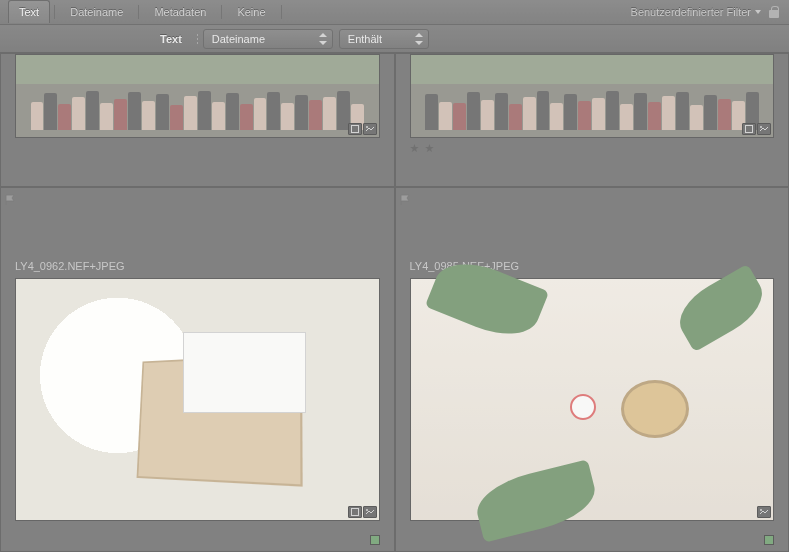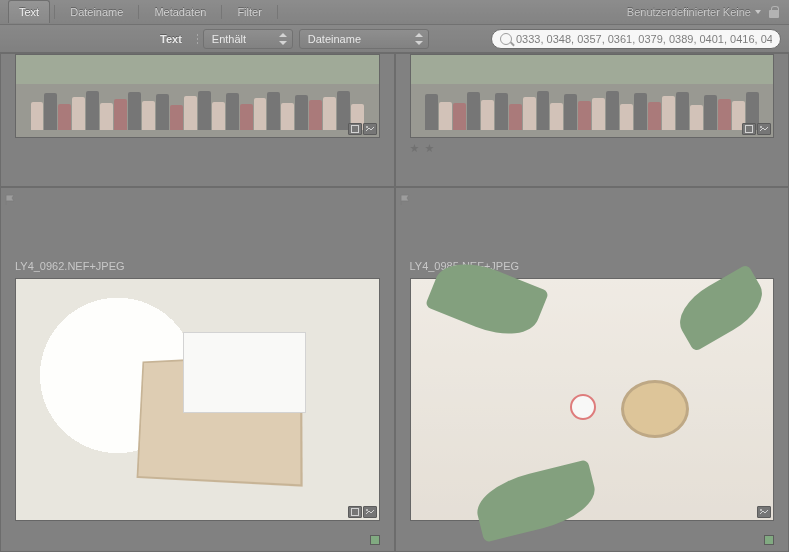--- a/index.html
+++ b/index.html
@@ -67,45 +67,41 @@
 <body>
 
 <div class="topbar">
   <div class="tabs">
     <div class="tab active">Text</div>
     <div class="sep"></div>
     <div class="tab">Dateiname</div>
     <div class="sep"></div>
     <div class="tab">Metadaten</div>
     <div class="sep"></div>
-    <div class="tab">Filter</div>
+    <div class="tab">Keine</div>
     <div class="sep"></div>
   </div>
   <div class="spacer"></div>
   <div class="custom-filter">
-    <span>Benutzerdefinierter Keine</span>
+    <span>Benutzerdefinierter Filter</span>
     <span class="chev"></span>
   </div>
   <div class="lock"></div>
 </div>
 
 <div class="filterbar">
   <div class="flabel">Text</div>
   <div class="divdot"></div>
+  <div class="select">
+    <span>Dateiname</span>
+    <div class="stepper"></div>
+  </div>
   <div class="select small">
     <span>Enthält</span>
     <div class="stepper"></div>
-  </div>
-  <div class="select">
-    <span>Dateiname</span>
-    <div class="stepper"></div>
-  </div>
-  <div class="searchwrap">
-    <div class="searchicon"></div>
-    <input class="searchinput" value="0333, 0348, 0357, 0361, 0379, 0389, 0401, 0416, 04" style="">
   </div>
 </div>
 
 <div class="grid">
 
   <div class="cell row1" style="padding-top:0">
     <div class="thumb photo-group" style="height:84px;aspect-ratio:auto;">
       <div class="crowd">
           <span class="l" style="height:60%"></span>
           <span class="d" style="height:78%"></span>

